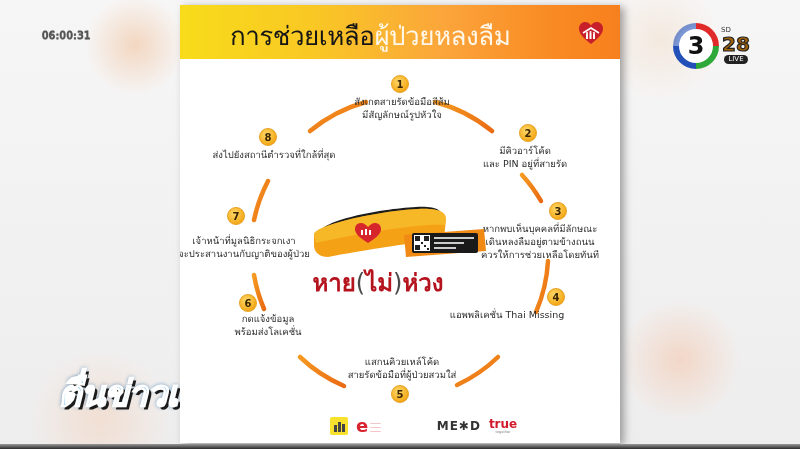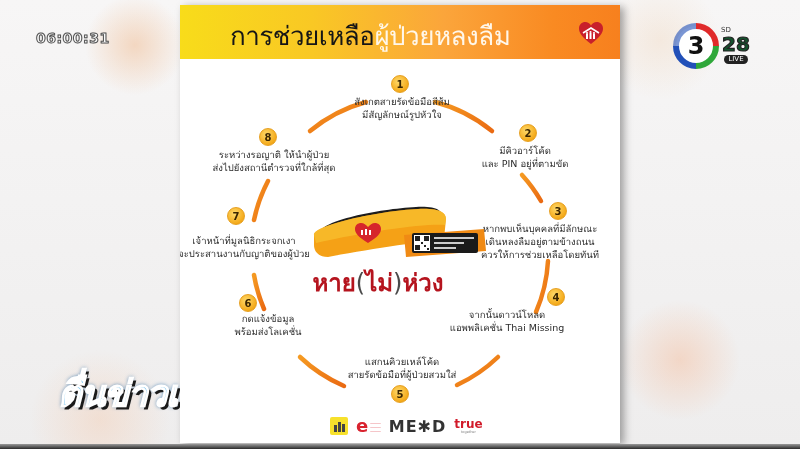--- a/index.html
+++ b/index.html
@@ -17,36 +17,36 @@
       radial-gradient(circle at 100px 420px, rgba(245,200,170,0.4) 0, rgba(245,200,170,0) 70px),
       radial-gradient(circle at 660px 40px, rgba(240,210,180,0.35) 0, rgba(240,210,180,0) 60px),
       linear-gradient(#f7f6f6, #eeeded);
   }
   .bottom-strip {
     position: absolute; left: 0; right: 0; bottom: 0; height: 5px;
     background: linear-gradient(#9a9a9a, #2a2a2a);
   }
   
   .clock {
-    position: absolute; left: 36px; top: 30px;
-    font-family: "DejaVu Sans", sans-serif; font-weight: bold;
-    font-size: 14px; color: #fafafa; letter-spacing: 0.5px;
+    position: absolute; left: 42px; top: 30px;
+    font-family: "DejaVu Sans", sans-serif; font-weight: normal;
+    font-size: 10px; color: #fafafa; letter-spacing: 0.5px;
     -webkit-text-stroke: 1px #555;
     text-shadow: 0 0 1px #444;
   }
   .ch-logo {
     position: absolute; left: 672px; top: 22px; width: 48px; height: 48px;
   }
   .ch-badge {
     position: absolute; left: 718px; top: 26px; width: 36px; height: 44px;
     display: flex; flex-direction: column; align-items: center;
   }
   .ch-sd { font-size: 7px; font-weight: normal; color: #333; line-height: 8px; align-self: flex-start; margin-left: 3px;}
   .ch-num {
-    font-size: 20px; font-weight: bold; color: #14532d; line-height: 20px;
+    font-size: 20px; font-weight: bold; color: #a16207; line-height: 20px;
     -webkit-text-stroke: 1.2px #222;
   }
   .ch-live {
     font-size: 7px; font-weight: normal; color: #fff; background: #222;
     border-radius: 5px; padding: 0 4px; line-height: 9px; margin-top: 1px;
   }
   .show-logo {
     position: absolute; left: 58px; top: 365px;
     font-size: 36px; font-weight: bold; color: #5fb7ea; font-style: italic;
     -webkit-text-stroke: 1.5px #fff;
@@ -105,21 +105,21 @@
     display: flex; align-items: center; gap: 8px;
   }
   .p-logo1 {
     width: 18px; height: 18px; background: #f7e12c; border-radius: 2px;
     display: flex; align-items: flex-end; justify-content: center; gap: 1px; padding-bottom: 3px;
   }
   .p-logo1 i { display:block; width: 3px; background:#444; }
   .p-logo2 { display: flex; align-items: center; gap: 2px; }
   .p-logo2 .e { color: #d9232f; font-size: 18px; font-weight: bold; line-height: 18px; }
   .p-logo2 .sm { font-size: 3.5px; color: #d9232f; line-height: 4px; }
-  .p-logo3 { font-size: 16px; font-weight: bold; color: #333; letter-spacing: 1px; }
+  .p-logo3 { font-size: 12px; font-weight: bold; color: #333; letter-spacing: 1px; margin-left: 48px; }
   .p-logo4 { display: flex; flex-direction: column; align-items: center; justify-content: flex-end; }
   .p-logo4 .tr { font-size: 12px; font-weight: bold; color: #d11b2a; line-height: 12px; }
   .p-logo4 .sub { font-size: 3.5px; color: #888; line-height: 4px; }
 </style>
 </head>
 <body>
 
 <div class="bg-blur"></div>
 
 <div class="clock">06:00:31</div>
@@ -179,33 +179,32 @@
 
   <div class="step-num" style="left:220px;top:79px">1</div>
   <div class="step-text" style="left:222px;top:90px">
     <div>สังเกตสายรัดข้อมือสีส้ม</div>
     <div>มีสัญลักษณ์รูปหัวใจ</div>
   </div>
 
   <div class="step-num" style="left:348px;top:128px">2</div>
   <div class="step-text" style="left:345px;top:139px">
     <div>มีคิวอาร์โค้ด</div>
-    <div>และ PIN อยู่ที่ตามขัด</div>
+    <div>และ PIN อยู่ที่สายรัด</div>
   </div>
 
   <div class="step-num" style="left:378px;top:206px">3</div>
   <div class="step-text" style="left:360px;top:217px">
     <div>หากพบเห็นบุคคลที่มีลักษณะ</div>
     <div>เดินหลงลืมอยู่ตามข้างถนน</div>
     <div>ควรให้การช่วยเหลือโดยทันที</div>
   </div>
 
   <div class="step-num" style="left:376px;top:292px">4</div>
   <div class="step-text" style="left:327px;top:303px">
-    <div>จากนั้นดาวน์โหลด</div>
     <div>แอพพลิเคชั่น Thai Missing</div>
   </div>
 
   <div class="step-text" style="left:222px;top:350px">
     <div>แสกนคิวยเหล์โค้ด</div>
     <div>สายรัดข้อมือที่ผู้ป่วยสวมใส่</div>
   </div>
   <div class="step-num" style="left:220px;top:389px">5</div>
 
   <div class="step-num" style="left:68px;top:298px">6</div>
@@ -215,21 +214,20 @@
   </div>
 
   <div class="step-num" style="left:56px;top:211px">7</div>
   <div class="step-text" style="left:64px;top:229px">
     <div>เจ้าหน้าที่มูลนิธิกระจกเงา</div>
     <div>จะประสานงานกับญาติของผู้ป่วย</div>
   </div>
 
   <div class="step-num" style="left:88px;top:132px">8</div>
   <div class="step-text" style="left:94px;top:143px">
-    <div>ระหว่างรอญาติ ให้นำผู้ป่วย</div>
     <div>ส่งไปยังสถานีตำรวจที่ใกล้ที่สุด</div>
   </div>
 
   <svg class="band" viewBox="0 0 180 70">
 
     <path d="M 12 38 C 12 26, 70 14, 108 12 C 130 11, 134 16, 134 22 L 134 34 C 134 30, 120 28, 98 30 C 60 34, 20 42, 12 48 Z" fill="#1d1d1d"></path>
     <path d="M 6 40 C 6 30, 70 16, 110 14 C 132 13, 138 18, 138 24 L 136 44 C 120 46, 60 54, 20 62 C 10 62, 6 56, 6 50 Z" fill="#f5a116"></path>
     <path d="M 6 40 C 6 30, 70 16, 110 14 C 132 13, 138 18, 138 24 L 137 30 C 120 28, 60 36, 8 48 Z" fill="#f8c230" opacity="0.7"></path>
 
     <path d="M 60 48 C 50 42, 47 38, 47 34 C 47 30, 50 28, 53 28 C 56 28, 58 30, 60 32 C 62 30, 64 28, 67 28 C 70 28, 73 30, 73 34 C 73 38, 70 42, 60 48 Z" fill="#d6262b"></path>

